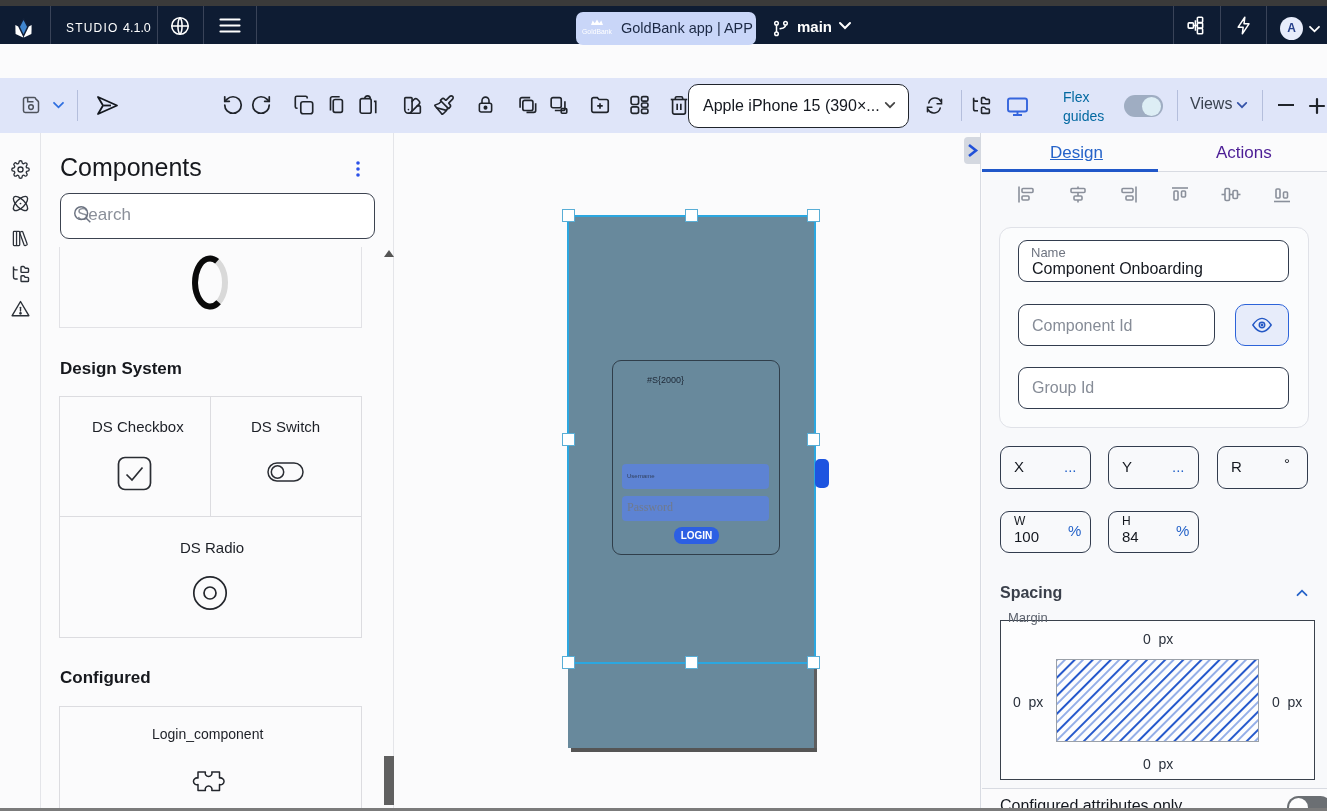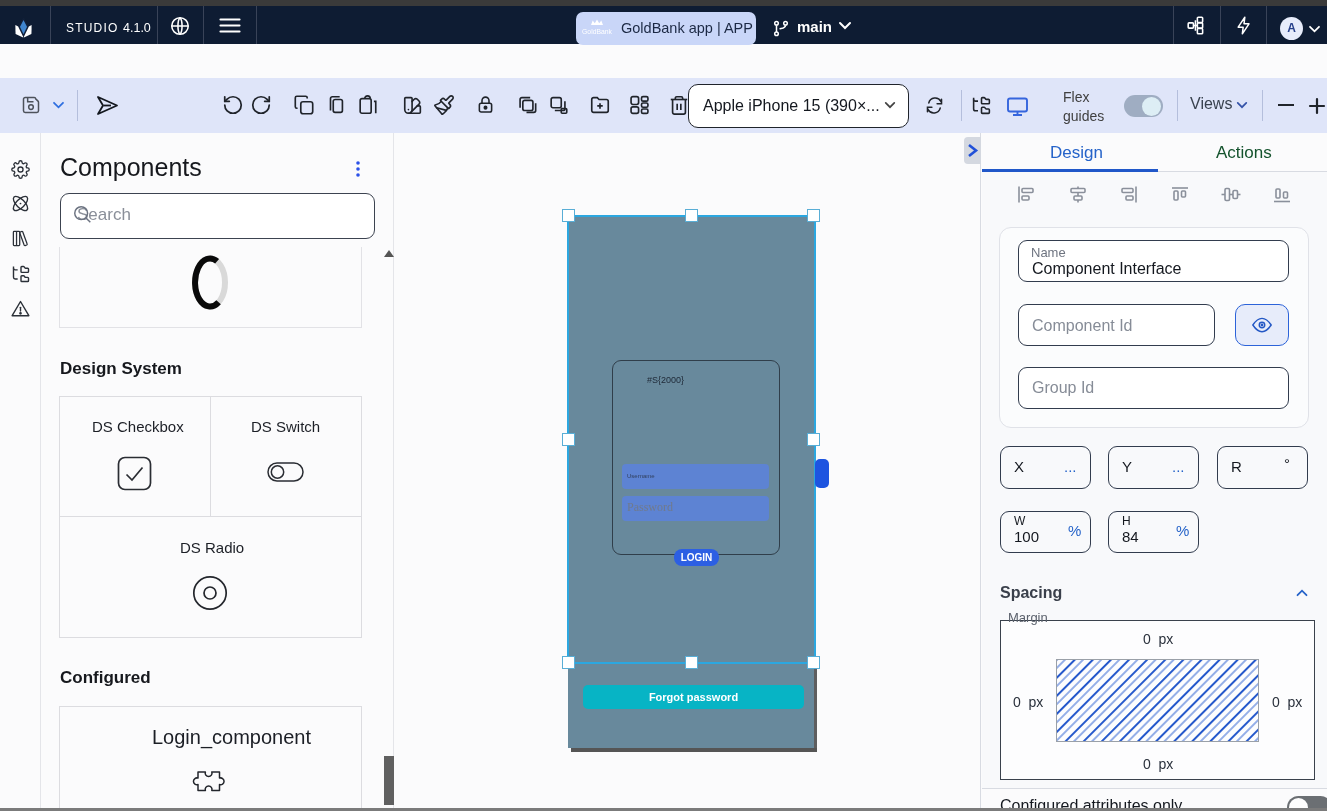--- a/index.html
+++ b/index.html
@@ -199,21 +199,21 @@
       <path d="M20 10a1 1 0 0 0 1-1V6a1 1 0 0 0-1-1h-2.5a1 1 0 0 1-.8-.4l-.9-1.2A1 1 0 0 0 15 3h-2a1 1 0 0 0-1 1v5a1 1 0 0 0 1 1Z"></path>
       <path d="M20 21a1 1 0 0 0 1-1v-3a1 1 0 0 0-1-1h-2.5a1 1 0 0 1-.8-.4l-.9-1.2a1 1 0 0 0-.8-.4h-2a1 1 0 0 0-1 1v5a1 1 0 0 0 1 1Z"></path>
       <path d="M3 5a2 2 0 0 0 2 2h3"></path>
       <path d="M3 3v13a2 2 0 0 0 2 2h3"></path>
     </svg>
 
     <svg class="icon" style="left:1005px;top:96px" width="25" height="21" viewBox="0 0 24 21" fill="none" stroke="#3565dd" stroke-width="1.9">
       <rect x="2.5" y="2.5" width="19" height="13" rx="2"></rect>
       <path d="M12 15.5v3M7.5 19h9"></path>
     </svg>
-    <div class="abs" style="left:1063px;top:88px;font-size:14px;color:#404040;line-height:19px;">Flex<br>guides</div>
+    <div class="abs" style="left:1063px;top:88px;font-size:14px;color:#0369a1;line-height:19px;">Flex<br>guides</div>
 
     <div class="abs" style="left:1124px;top:95px;width:39px;height:22px;border-radius:11px;background:#9fadc2;"></div>
     <div class="abs" style="left:1142px;top:96.5px;width:19px;height:19px;border-radius:50%;background:#ddeef5;"></div>
     <div class="tsep" style="left:1177px;top:90px;height:31px;"></div>
     <div class="abs" style="left:1190px;top:95px;font-size:16px;color:#39424f;">Views</div>
     <svg class="icon" style="left:1236px;top:101px" width="12" height="9" viewBox="0 0 14 10" fill="none" stroke="#3553a8" stroke-width="2" stroke-linecap="round">
       <path d="M2 2l5 5 5-5"></path>
     </svg>
     <div class="tsep" style="left:1262px;top:90px;height:31px;"></div>
     <div class="abs" style="left:1278px;top:104px;width:16px;height:2.2px;background:#20242b;"></div>
@@ -286,40 +286,39 @@
   </svg>
   <div class="abs" style="left:59px;top:517px;width:303px;height:121px;border:1px solid #dcdce0;border-top:none;background:#fbfbfc;"></div>
   <div class="abs" style="left:180px;top:539px;font-size:15px;color:#1c1f26;">DS Radio</div>
   <svg class="icon" style="left:192px;top:575px" width="36" height="36" viewBox="0 0 36 36" fill="none" stroke="#23262c" stroke-width="1.7">
     <circle cx="18" cy="18" r="16.2"></circle>
       <circle cx="18" cy="18" r="6"></circle>
   </svg>
 
   <div class="abs" style="left:60px;top:668px;font-size:17px;font-weight:bold;color:#16181d;">Configured</div>
   <div class="abs" style="left:59px;top:706px;width:303px;height:105px;border:1px solid #dcdce0;border-bottom:none;background:#fbfbfc;"></div>
-  <div class="abs" style="left:152px;top:726px;font-size:20px;color:#1c1f26;">Login_component</div>
+  <div class="abs" style="left:152px;top:726px;font-size:14px;color:#1c1f26;">Login_component</div>
   <svg class="icon" style="left:190px;top:769px" width="38" height="25" viewBox="0 0 38 25" fill="none" stroke="#23262c" stroke-width="1.5" stroke-linejoin="round">
     <path d="M8 3 H15.4 A3.4 3.4 0 1 0 21.8 3 H29.5 V9.1 A3.4 3.4 0 1 1 29.5 15.5 V21.5 H21.8 A3.4 3.4 0 1 0 15.4 21.5 H8 V15.5 A3.4 3.4 0 1 1 8 9.1 Z"></path>
   </svg>
 
   <div id="canvas" class="abs"></div>
 
   <div class="abs" style="left:568px;top:216px;width:246px;height:532px;background:#68899c;"></div>
   <div class="abs" style="left:571px;top:748px;width:246px;height:4px;background:rgba(55,55,55,0.85);"></div>
   <div class="abs" style="left:814px;top:666px;width:3px;height:82px;background:rgba(55,55,55,0.8);"></div>
 
   <div class="abs" style="left:612px;top:360px;width:168px;height:195px;border:1px solid #303e4a;border-radius:9px;"></div>
   <div class="abs" style="left:647px;top:375px;font-size:9px;color:#1e2836;">#S{2000}</div>
   <div class="abs" style="left:622px;top:464px;width:147px;height:25px;background:#5d83d3;border-radius:4px;"></div>
   <div class="abs" style="left:627px;top:473px;font-size:6px;color:#32415f;">Username</div>
   <div class="abs" style="left:622px;top:496px;width:147px;height:25px;background:#5d83d3;border-radius:4px;"></div>
   <div class="abs" style="left:627px;top:500px;font-size:12px;color:#707a8c;font-family:'Liberation Serif',serif;">Password</div>
-  <div class="abs" style="left:674px;top:527px;width:45px;height:17px;background:#2c5fe3;border-radius:8px;color:#fff;font-size:10px;font-weight:bold;text-align:center;line-height:17px;margin-top:22px;">LOGIN</div>
-
-  <div class="abs" style="left:583px;top:685px;width:221px;height:24px;background:#07b4c5;border-radius:5px;color:#fff;font-size:11px;font-weight:bold;text-align:center;line-height:24px;">Forgot password</div>
+  <div class="abs" style="left:674px;top:527px;width:45px;height:17px;background:#2c5fe3;border-radius:8px;color:#fff;font-size:10px;font-weight:bold;text-align:center;line-height:17px;">LOGIN</div>
+
 
   <div class="abs" style="left:567px;top:215px;width:249px;height:449px;border:2px solid #2ba7e0;"></div>
 
   <div class="abs sel-h" style="left:562px;top:209px;"></div>
   <div class="abs sel-h" style="left:685px;top:209px;"></div>
   <div class="abs sel-h" style="left:807px;top:209px;"></div>
   <div class="abs sel-h" style="left:562px;top:433px;"></div>
   <div class="abs sel-h" style="left:807px;top:433px;"></div>
   <div class="abs sel-h" style="left:562px;top:656px;"></div>
   <div class="abs sel-h" style="left:685px;top:656px;"></div>
@@ -328,22 +327,22 @@
 
   <div class="abs" style="left:815px;top:459px;width:14px;height:29px;background:#1d54e0;border-radius:5px;"></div>
 
   <div class="abs" style="left:964px;top:137px;width:17px;height:27px;background:#d4d8e0;border-radius:4px 0 0 4px;"></div>
   <svg class="icon" style="left:966px;top:143px" width="13" height="15" viewBox="0 0 13 15" fill="none" stroke="#2050d8" stroke-width="2.6">
       <path d="M3 2l7 5.5L3 13"></path>
     </svg>
 
   <div id="rightpanel" class="abs"></div>
   <div class="abs" style="left:982px;top:133px;width:345px;height:39px;background:#fbfbfc;border-bottom:1px solid #d8dbe2;"></div>
-  <div class="abs" style="left:1050px;top:143px;font-size:17px;color:#2563c9;">Design</div>
-  <div class="abs" style="left:1216px;top:143px;font-size:17px;color:#14532d;">Actions</div>
+  <div class="abs" style="left:1050px;top:143px;font-size:17px;color:#2563c9;text-decoration:underline;">Design</div>
+  <div class="abs" style="left:1216px;top:143px;font-size:17px;color:#4c1d95;">Actions</div>
   <div class="abs" style="left:982px;top:169px;width:176px;height:3px;background:#2057c9;"></div>
 
   <svg class="icon" style="left:1017px;top:186px" width="20" height="17" viewBox="0 0 20 17" fill="none" stroke="#8a909b" stroke-width="1.6">
     <path d="M2 0.5v16"></path>
       <rect x="5" y="2.5" width="11" height="4" rx="1"></rect>
       <rect x="5" y="10" width="7" height="4" rx="1"></rect>
   </svg>
   <svg class="icon" style="left:1068px;top:186px" width="20" height="17" viewBox="0 0 20 17" fill="none" stroke="#8a909b" stroke-width="1.6">
     <path d="M10 0.5v16"></path>
       <rect x="3" y="2.5" width="14" height="4" rx="1" fill="#f8f9fb"></rect>
@@ -366,21 +365,21 @@
   </svg>
   <svg class="icon" style="left:1272px;top:186px" width="20" height="17" viewBox="0 0 20 17" fill="none" stroke="#8a909b" stroke-width="1.6">
     <path d="M2 15.5h16"></path>
       <rect x="4" y="3" width="4" height="9" rx="1"></rect>
       <rect x="11.5" y="6" width="4" height="6" rx="1"></rect>
   </svg>
 
   <div class="abs" style="left:999px;top:227px;width:310px;height:201px;border:1px solid #e0e2e8;border-radius:12px;background:#fbfcfd;"></div>
   <div class="rinput" style="left:1018px;top:240px;width:271px;height:42px;"></div>
   <div class="abs" style="left:1031px;top:245px;font-size:13px;color:#6e7480;">Name</div>
-  <div class="abs" style="left:1032px;top:260px;font-size:16px;color:#14181f;">Component Interface</div>
+  <div class="abs" style="left:1032px;top:260px;font-size:16px;color:#14181f;">Component Onboarding</div>
   <div class="rinput" style="left:1018px;top:304px;width:197px;height:42px;"></div>
   <div class="abs" style="left:1032px;top:317px;font-size:16px;color:#868c97;text-align:right;">Component Id</div>
   <div class="abs" style="left:1235px;top:304px;width:54px;height:42px;background:#e7ecfa;border:1.5px solid #2c63d9;border-radius:10px;"></div>
   <svg class="icon" style="left:1252px;top:317px" width="20" height="16" viewBox="0 0 24 18" fill="none" stroke="#2458c5" stroke-width="1.7">
     <path d="M1 9 C5 3 9 1 12 1 C15 1 19 3 23 9 C19 15 15 17 12 17 C9 17 5 15 1 9 Z"></path>
       <circle cx="12" cy="9" r="3.3"></circle>
       <circle cx="12" cy="9" r="1.7" fill="#2458c5" stroke="none"></circle>
   </svg>
   <div class="rinput" style="left:1018px;top:367px;width:271px;height:42px;"></div>
   <div class="abs" style="left:1032px;top:379px;font-size:16px;color:#868c97;">Group Id</div>

